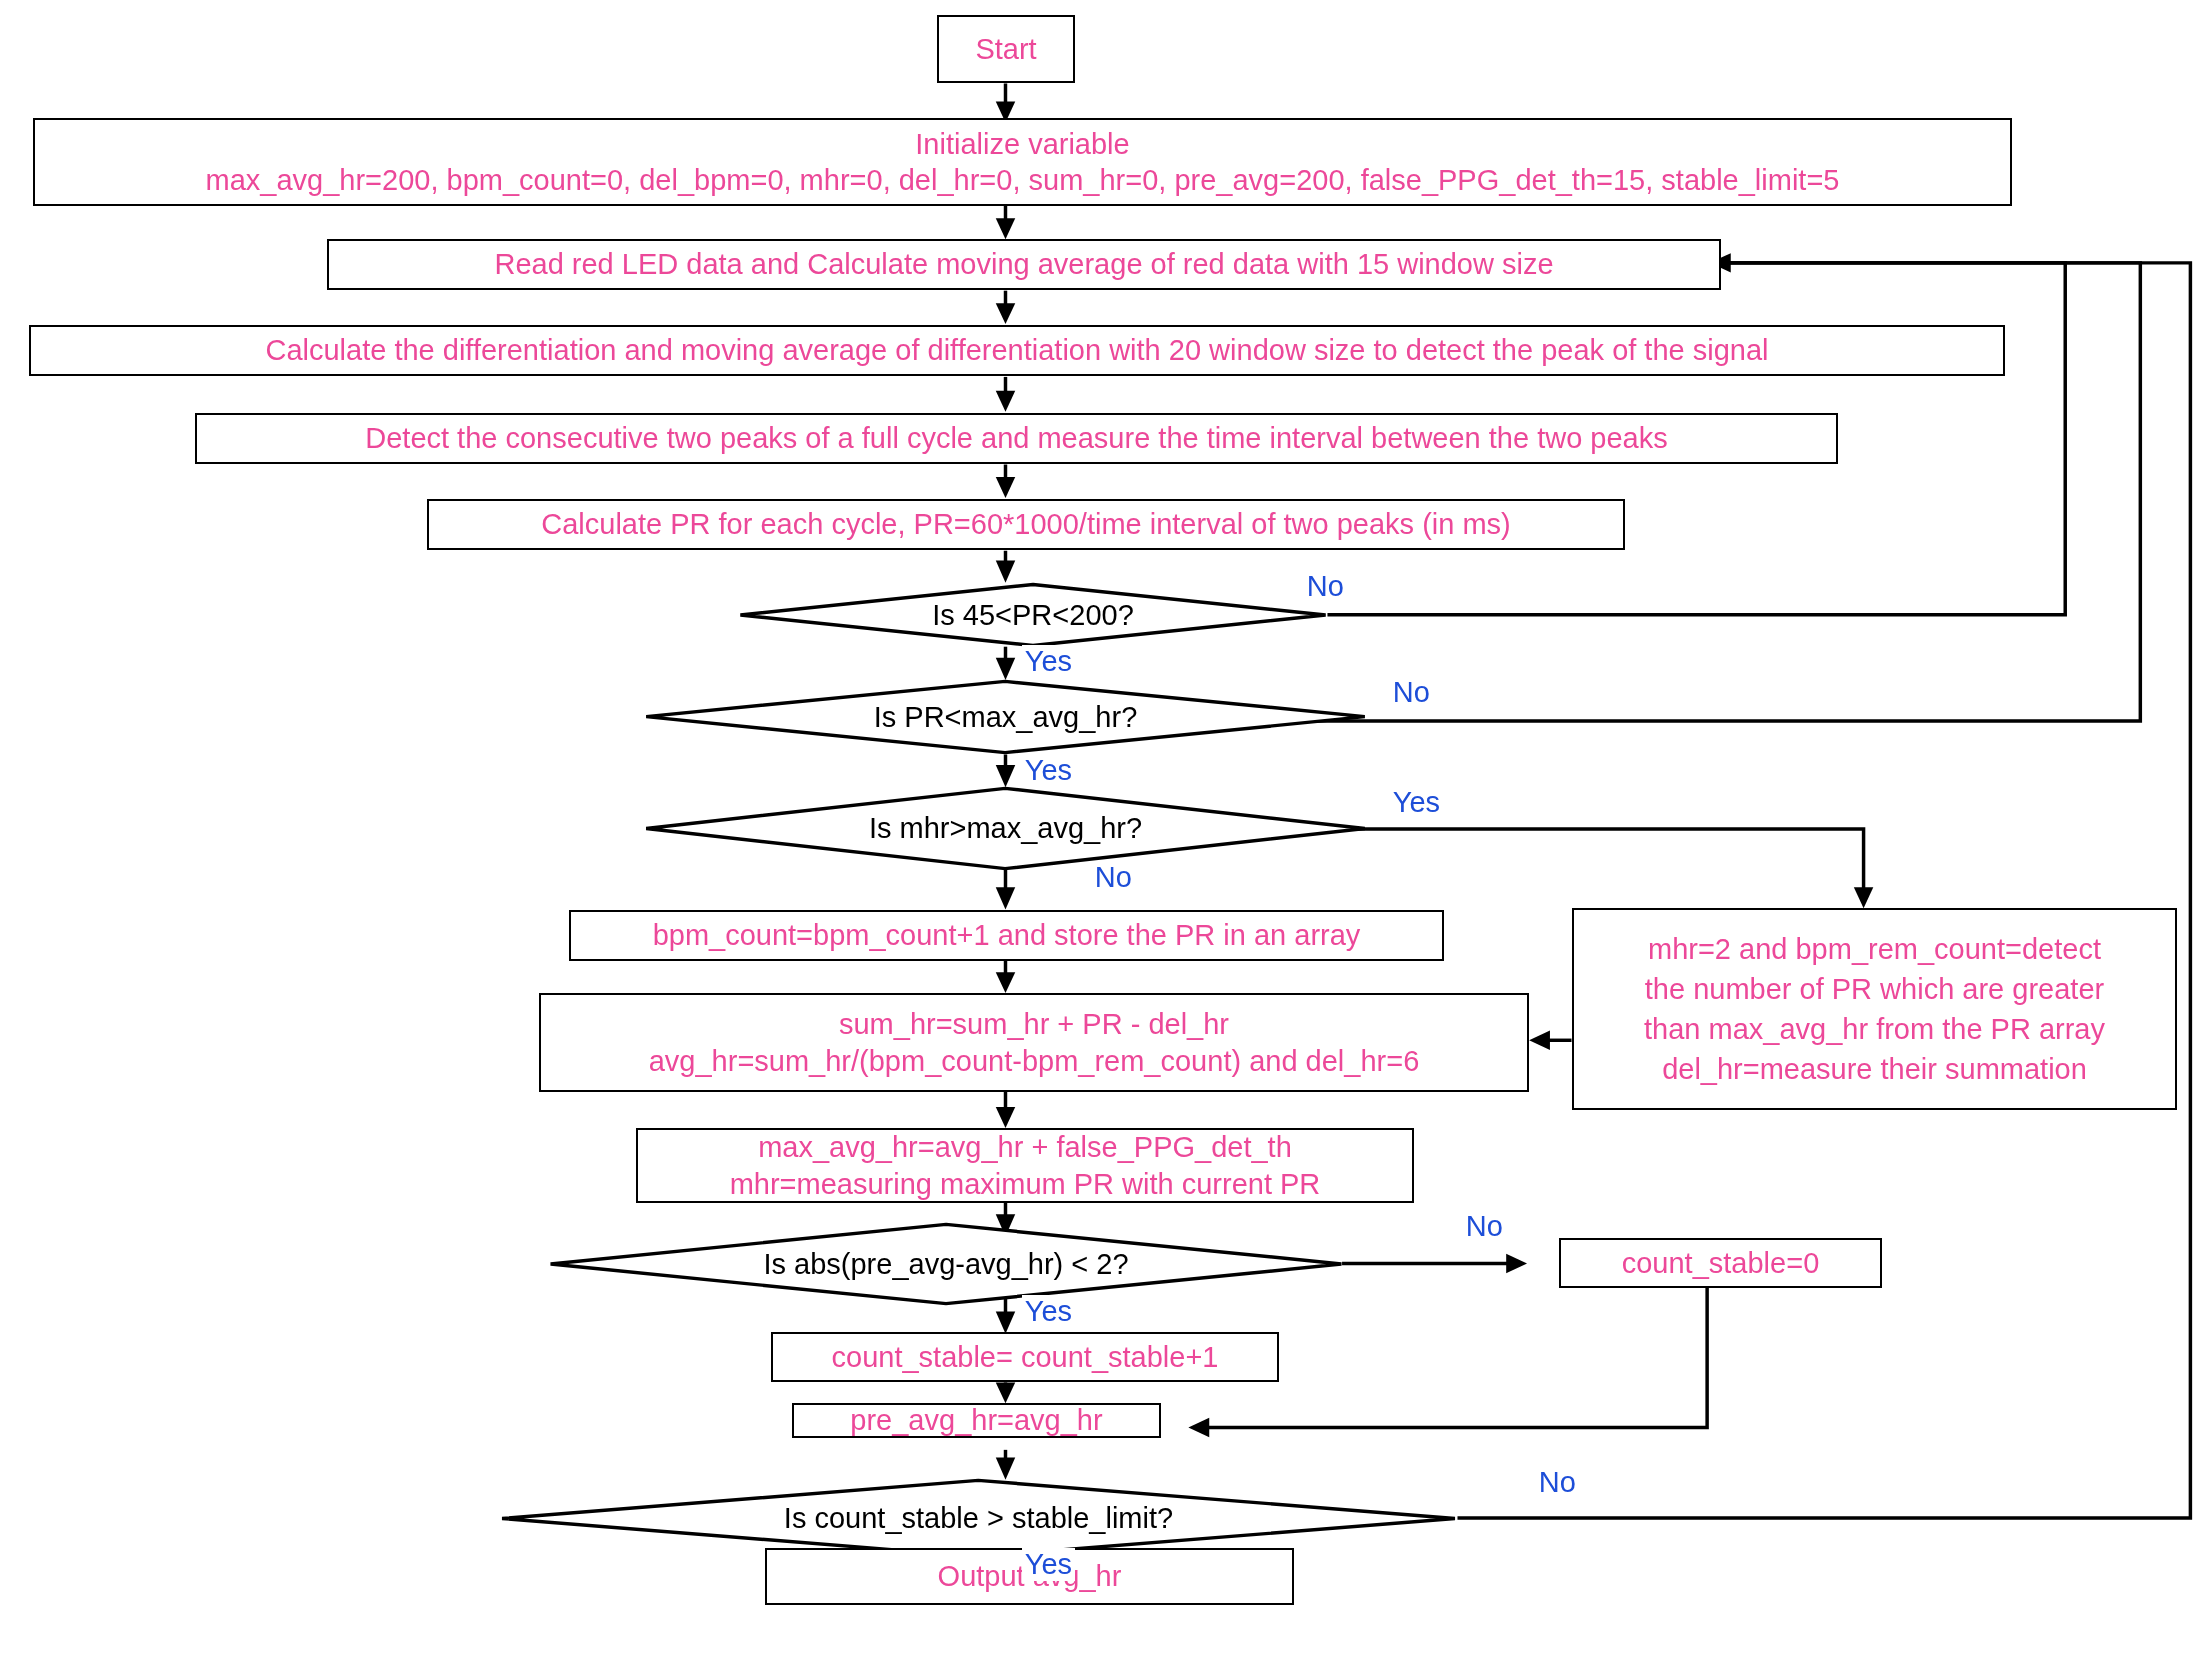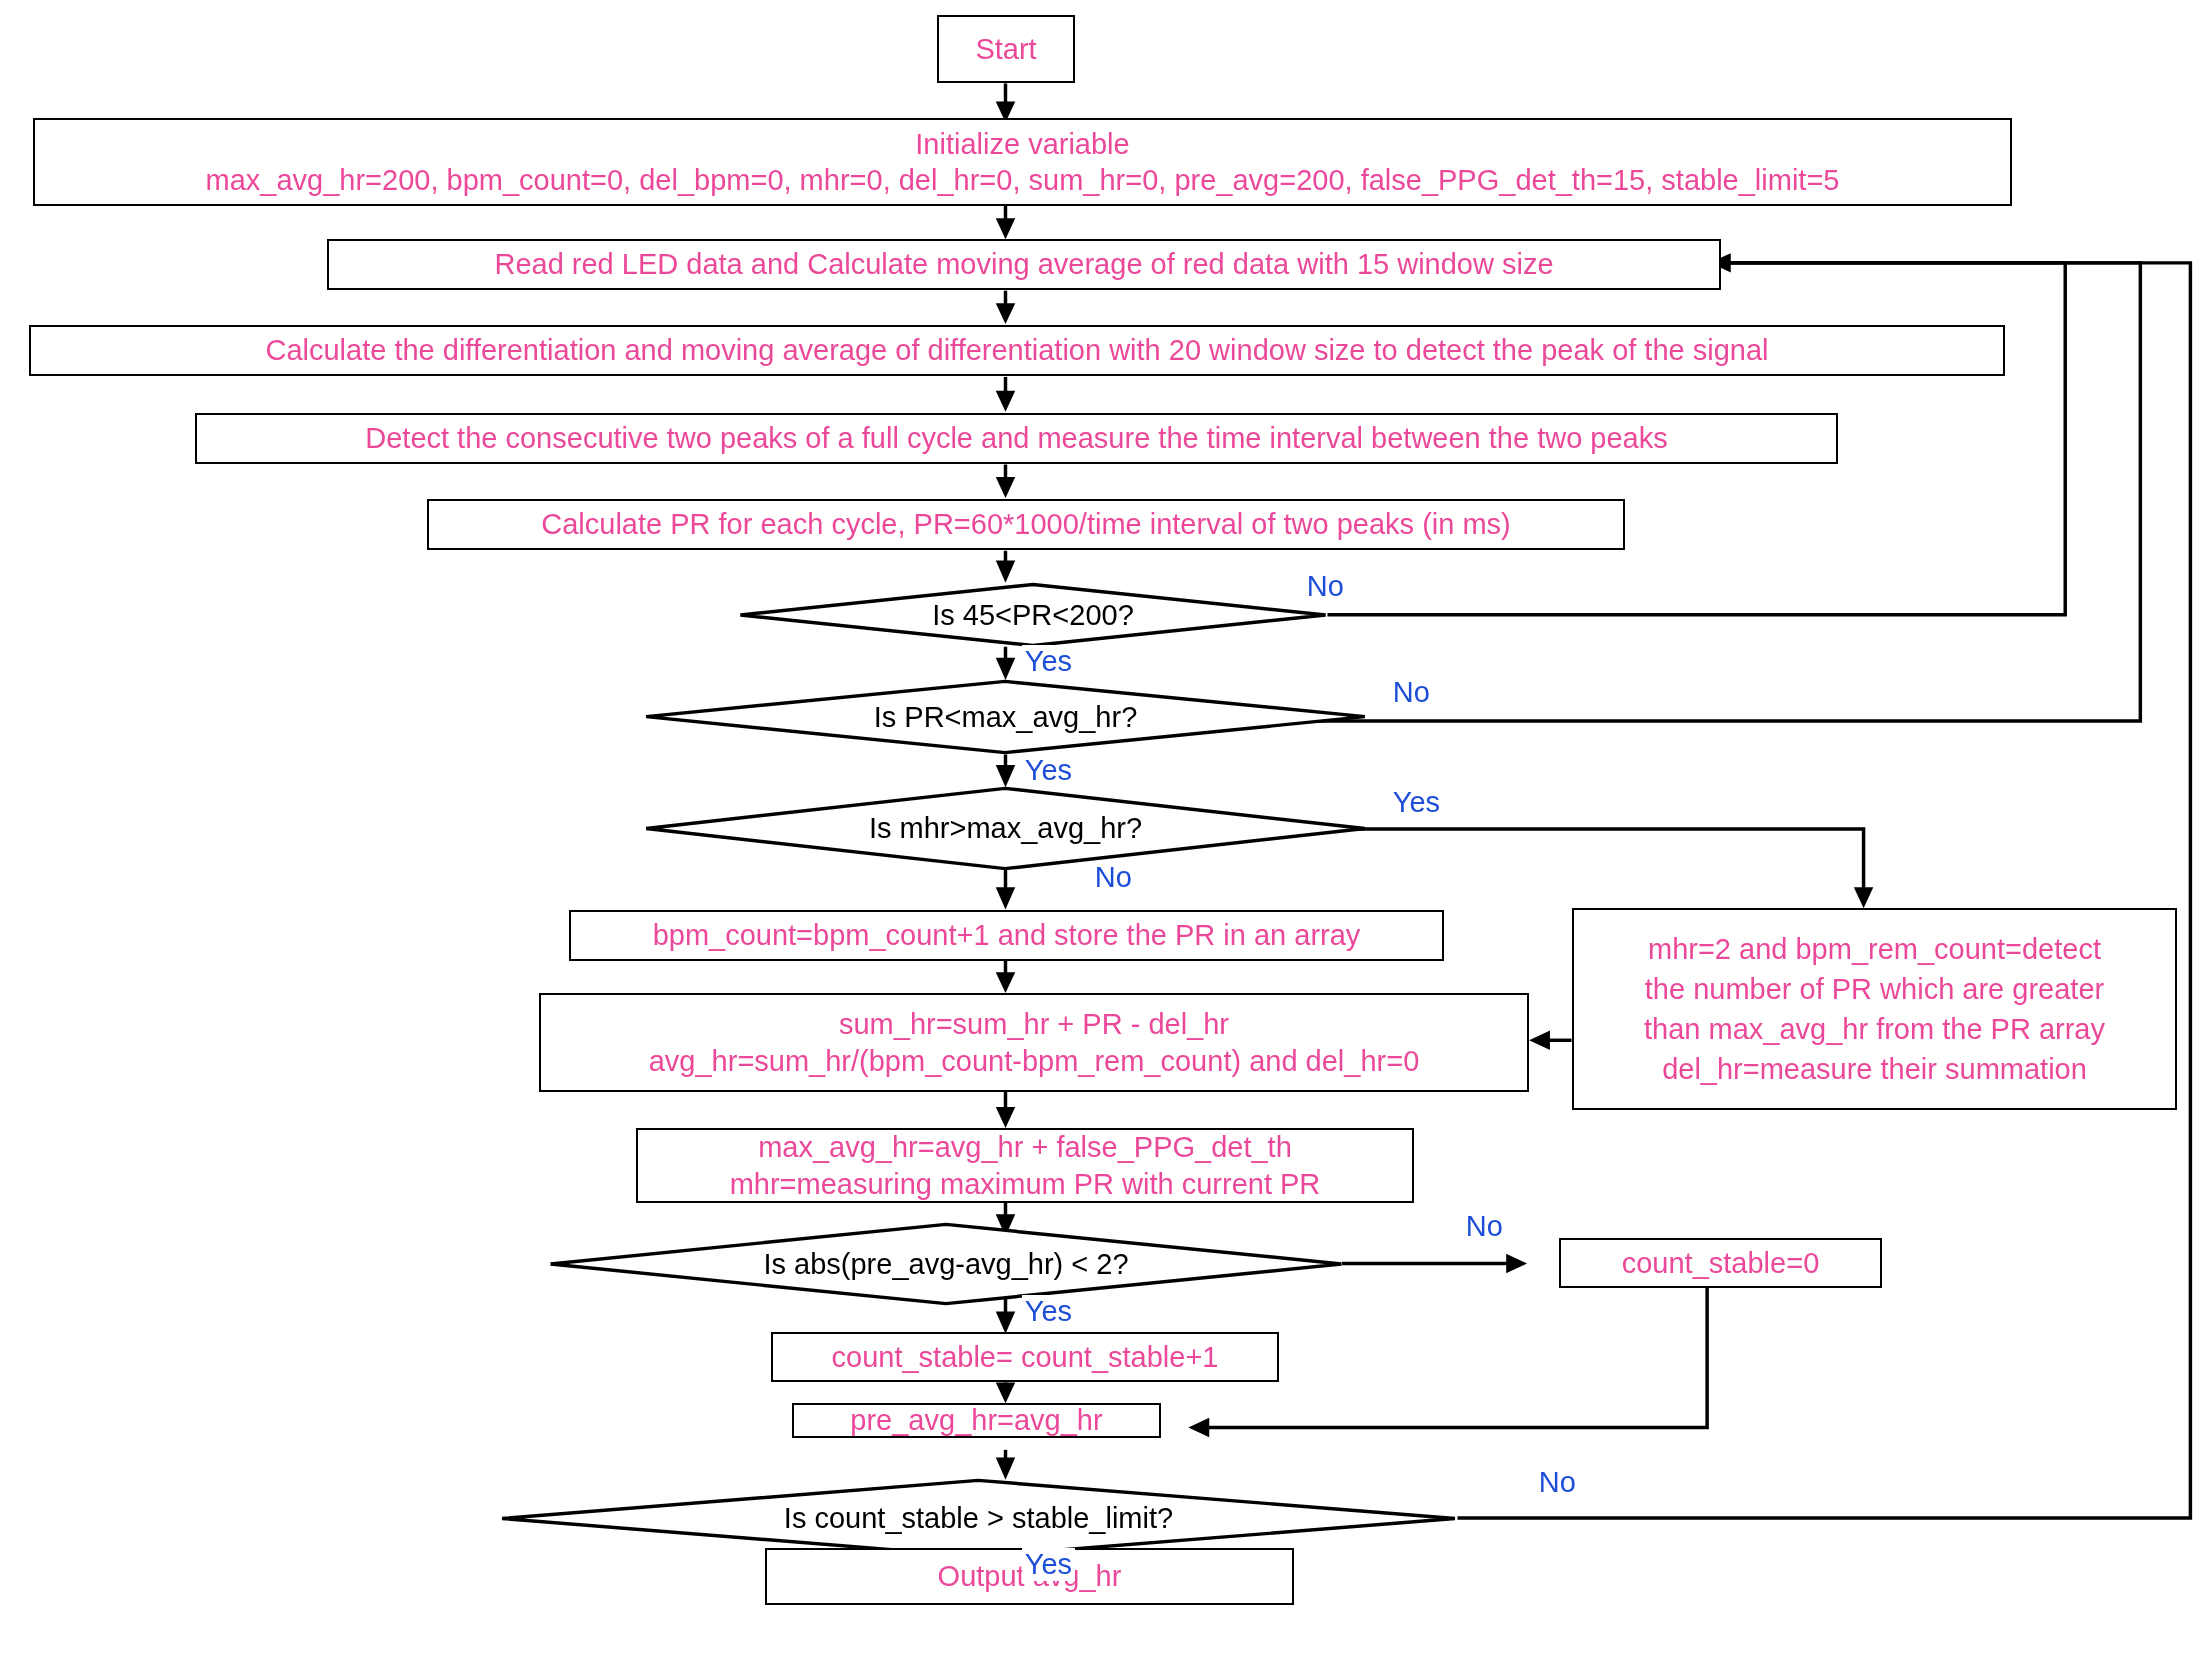--- a/index.html
+++ b/index.html
@@ -200,21 +200,21 @@
     </svg>
     <div class="diamond-label">Is mhr&gt;max_avg_hr?</div>
   </div>
 
   <div class="node" style="left:569px; top:910px; width:875px; height:51px;">
     <span>bpm_count=bpm_count+1 and store the PR in an array</span>
   </div>
 
   <div class="node" style="left:539px; top:993px; width:990px; height:99px;">
     <span>sum_hr=sum_hr + PR - del_hr
-avg_hr=sum_hr/(bpm_count-bpm_rem_count) and del_hr=0</span>
+avg_hr=sum_hr/(bpm_count-bpm_rem_count) and del_hr=6</span>
   </div>
 
   <div class="node" style="left:1572px; top:908px; width:605px; height:202px; line-height:1.38;">
     <span>mhr=2 and bpm_rem_count=detect
 the number of PR which are greater
 than max_avg_hr from the PR array
 del_hr=measure their summation</span>
   </div>
 
   <div class="node" style="left:636px; top:1128px; width:778px; height:75px;">

